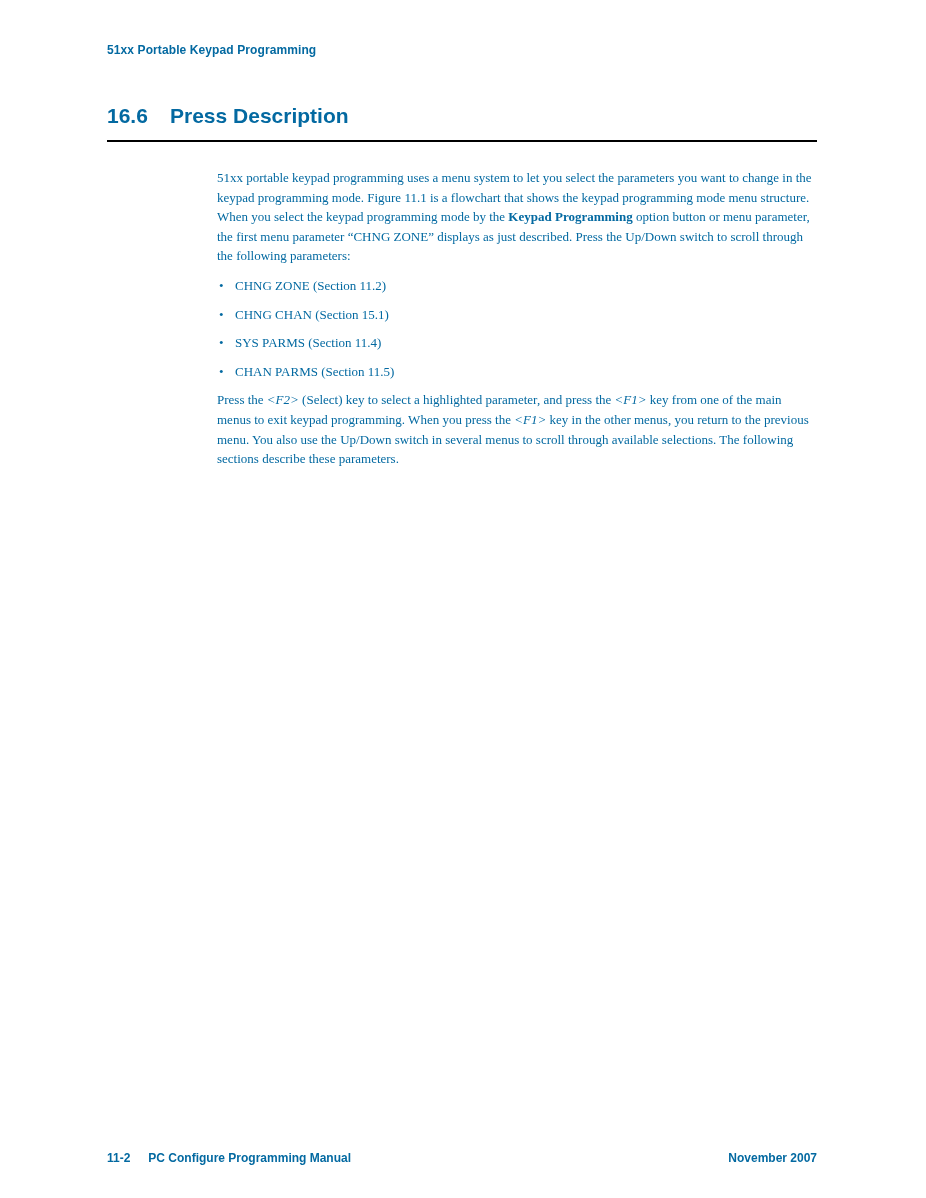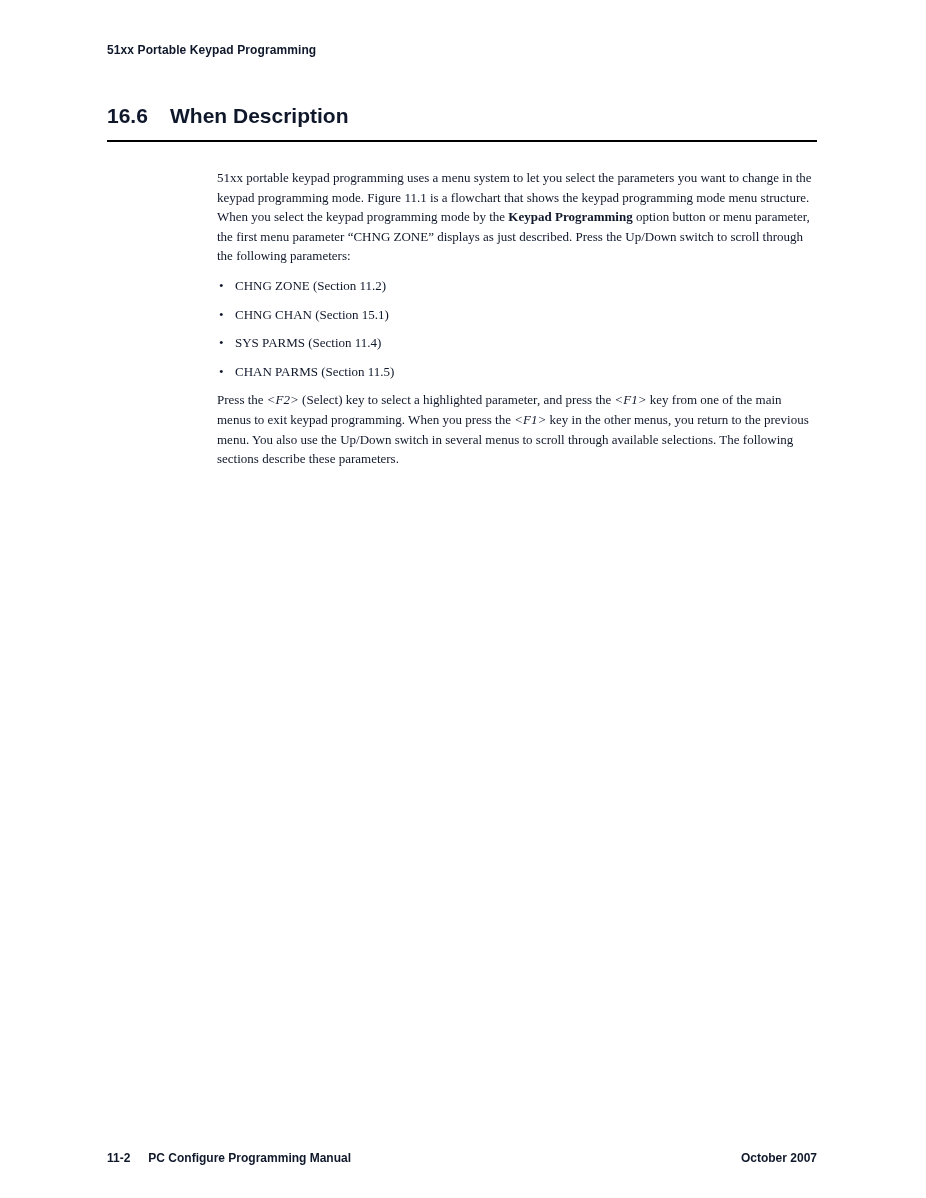--- a/index.html
+++ b/index.html
@@ -5,21 +5,21 @@
   * { margin: 0; padding: 0; box-sizing: border-box; }
   html, body { background: #888; }
   .page {
     position: relative;
     width: 926px;
     height: 1198px;
     margin: 0 auto;
     background: #ffffff;
     overflow: hidden;
     font-family: "Liberation Serif", serif;
-    color: #0f172a;
+    color: #0369a1;
   }
   .running-header {
     position: absolute;
     left: 107px;
     top: 43px;
     font-family: "Liberation Sans", sans-serif;
     font-weight: bold;
     font-size: 12px;
     letter-spacing: 0.1px;
   }
@@ -87,21 +87,21 @@
   .footer-left .footer-title { margin-left: 18px; }
 </style>
 </head>
 <body>
 
 <div class="page">
 
   <div class="running-header">51xx Portable Keypad Programming</div>
 
   <div class="section-heading">
-    <span class="sec-num">16.6</span><span class="sec-title">When Description</span>
+    <span class="sec-num">16.6</span><span class="sec-title">Press Description</span>
   </div>
 
   <div class="heading-rule"></div>
 
   <div class="body-block">
 
     <p class="para"><span>51xx portable keypad programming uses a menu system to let you select the parameters you want to change in the keypad programming mode. Figure 11.1 is a flowchart that shows the keypad programming mode menu structure. When you select the keypad programming mode by the </span><span class="bold">Keypad Programming</span><span> option button or menu parameter, the first menu parameter “CHNG ZONE” displays as just described. Press the Up/Down switch to scroll through the following parameters:</span></p>
 
     <ul class="bullets">
       <li>
@@ -119,16 +119,16 @@
     </ul>
 
     <p class="para para-2"><span>Press the </span><span class="ital">&lt;F2&gt;</span><span> (Select) key to select a highlighted parameter, and press the </span><span class="ital">&lt;F1&gt;</span><span> key from one of the main menus to exit keypad programming. When you press the </span><span class="ital">&lt;F1&gt;</span><span> key in the other menus, you return to the previous menu. You also use the Up/Down switch in several menus to scroll through available selections. The following sections describe these parameters.</span></p>
 
   </div>
 
   <div class="footer">
     <div class="footer-left">
       <span>11-2</span><span class="footer-title">PC Configure Programming Manual</span>
     </div>
-    <div class="footer-right">October 2007</div>
+    <div class="footer-right">November 2007</div>
   </div>
 
 </div>
 
 </body></html>

